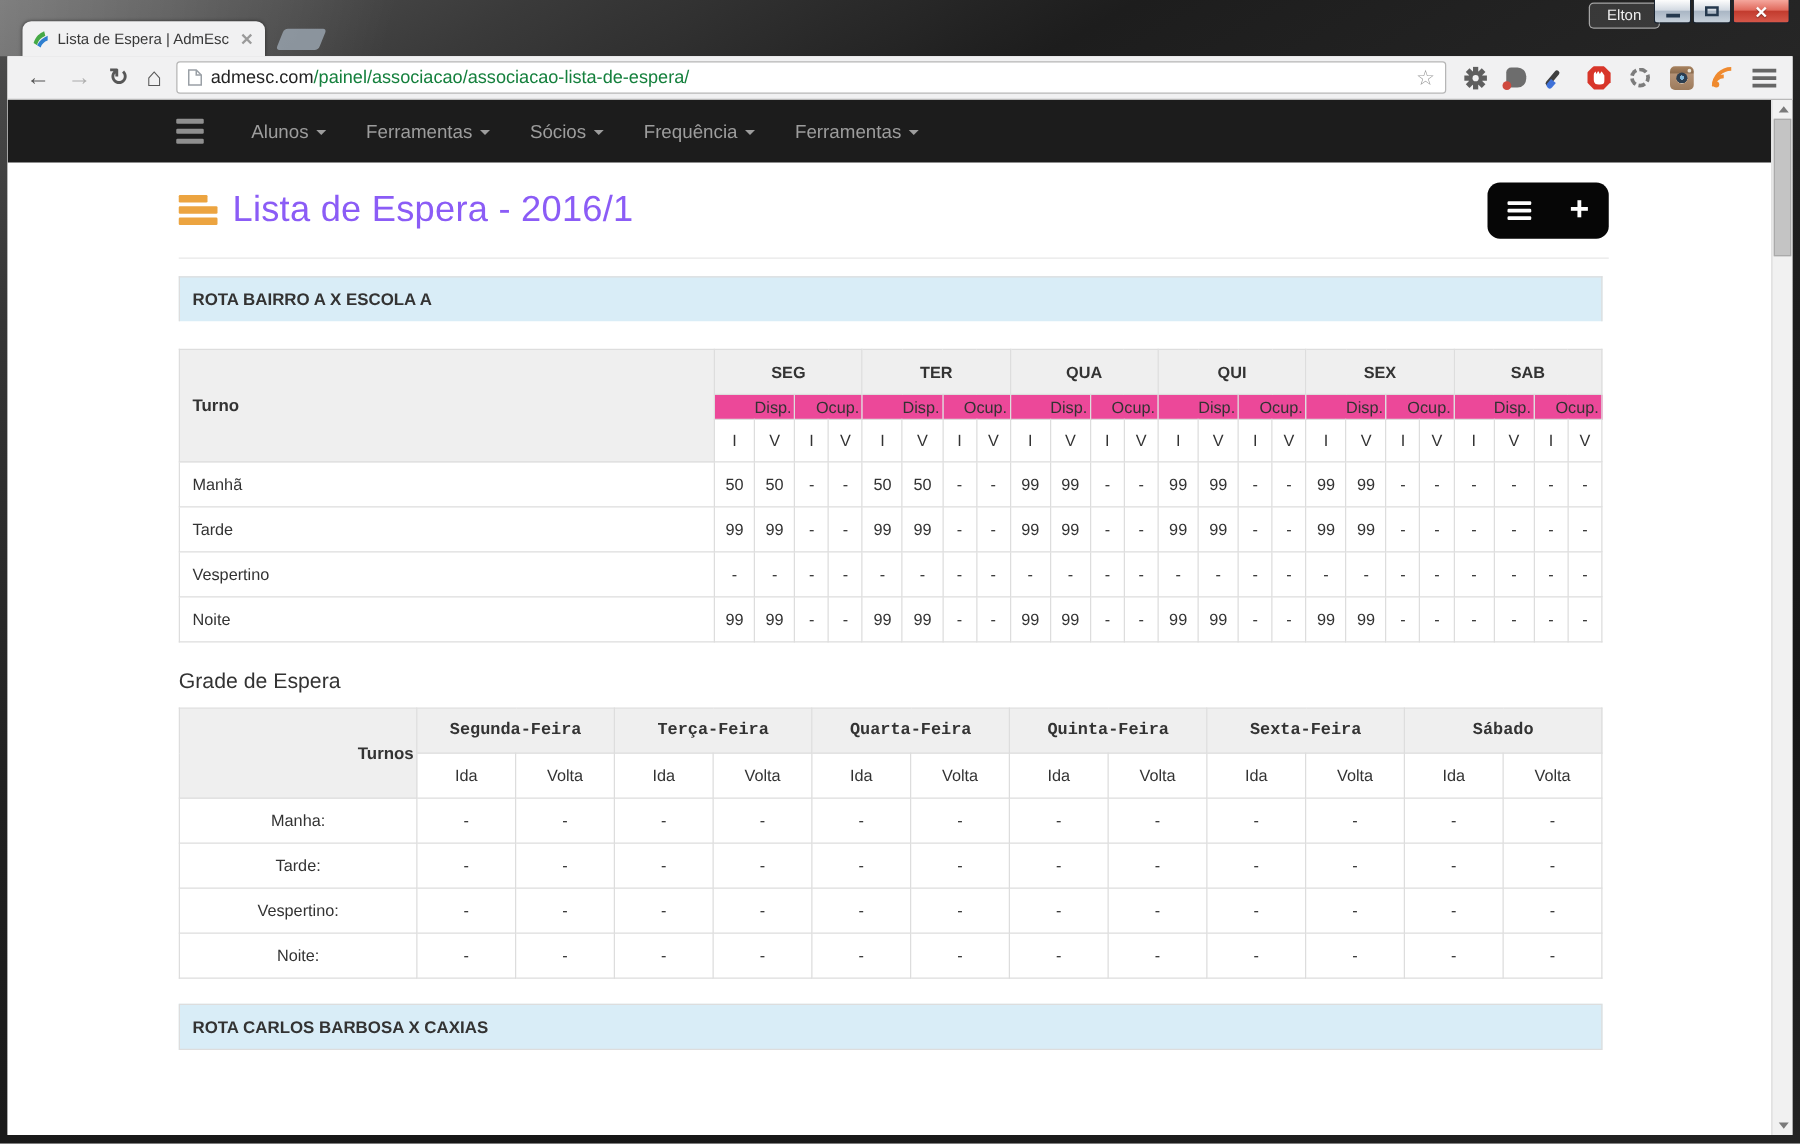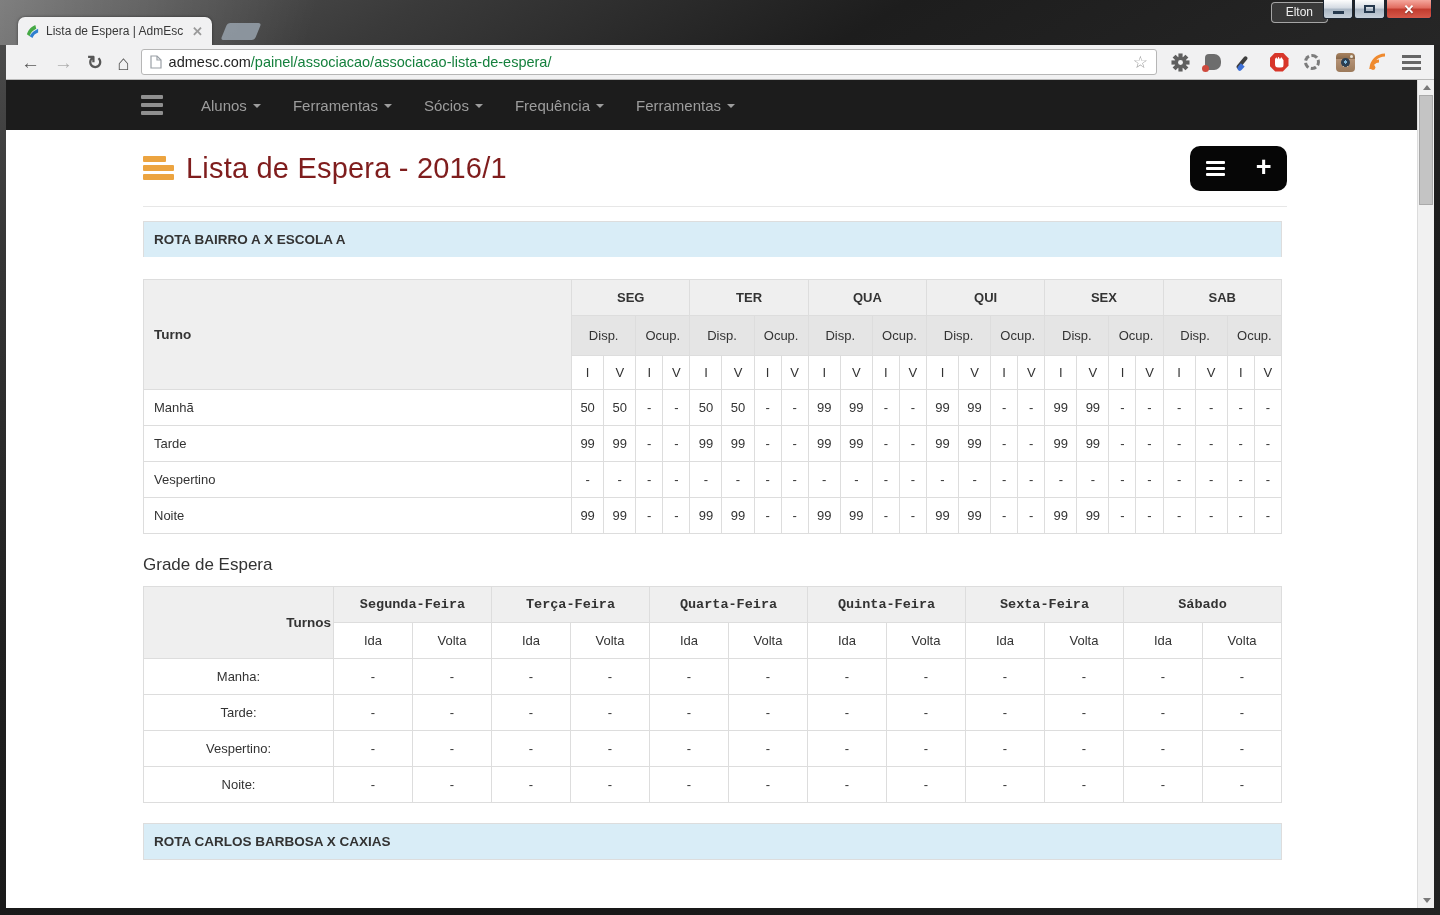--- a/index.html
+++ b/index.html
@@ -95,40 +95,40 @@
   .nav-right-pad { width:128px; height:50px; background:#1c1c1c; }
 
   
   .content { padding:0 130px 0 137px; color:#333; }
   .page-head { display:flex; align-items:center; margin-top:16px; }
   .title-icon { width:31px; height:27px; display:flex; flex-direction:column; gap:3px; margin-right:12px; padding-top:1px; }
   .title-icon i { display:block; height:6px; background:#eca440; border-radius:1px; }
   .title-icon i:nth-child(1){ width:23px; }
   .title-icon i:nth-child(2){ width:31px; }
   .title-icon i:nth-child(3){ width:31px; }
-  .page-title { font-size:29px; font-weight:400; color:#7f1d1d; letter-spacing:.2px; }
+  .page-title { font-size:29px; font-weight:400; color:#8b5cf6; letter-spacing:.2px; }
   .head-actions { margin-left:auto; width:97px; height:45px; background:#060606; border-radius:10px;
     display:flex; align-items:center; justify-content:space-around; }
   .act-burger { display:flex; flex-direction:column; gap:3px; cursor:pointer; }
   .act-burger span { width:19px; height:3px; background:#fff; border-radius:1px; }
   .act-plus { color:#fff; font-size:27px; font-weight:bold; line-height:1; cursor:pointer; padding-bottom:3px; }
   .head-rule { border:none; border-top:1px solid #e7e7e7; margin-top:15px; }
 
   table { border-collapse:collapse; table-layout:fixed; width:1139px; font-size:13px; color:#333; }
   th, td { border:1px solid #ddd; }
   .band { width:1139px; background:#d9edf7; border:1px solid #ddd; border-bottom:none; padding:10px 10px;
     font-weight:bold; font-size:13.5px; color:#333; }
   .band.solo { border-bottom:1px solid #ddd; }
   .list-table th { background:#efefef; text-align:left; padding:10px 10px; font-size:13.5px; }
   .list-table th.ctr { text-align:center; padding:10px 4px; }
 
   .sched { margin-top:22px; }
   .sched th.corner { background:#efefef; text-align:left; padding:10px; font-size:13.5px; }
   .sched th.day { background:#efefef; text-align:center; padding:10px 2px; }
-  .sched th.sub { background:#e5e5e5; font-weight:normal; text-align:center; padding:12px 2px; }
+  .sched th.sub { background:#ec4899; font-weight:normal; text-align:right; padding:2px 2px; }
   .sched th.leg { background:#fff; font-weight:normal; text-align:center; padding:9px 2px; }
   .sched td.rowlabel { text-align:left; padding:10px; }
   .sched td.val { text-align:center; padding:10px 1px; }
 
   .sub-heading { font-size:17px; font-weight:400; color:#333; margin-top:21px; }
   .grade { margin-top:11px; }
   .grade th.corner { background:#efefef; text-align:right; padding:10px 2px; font-size:13.5px; }
   .grade th.day { background:#efefef; text-align:center; padding:10px 2px; font-size:13.5px;font-family:Liberation Mono, monospace; }
   .grade th.sub { background:#fff; font-weight:normal; text-align:center; padding:10px 2px; }
   .grade td.rowlabel { text-align:center; padding:10px; }

